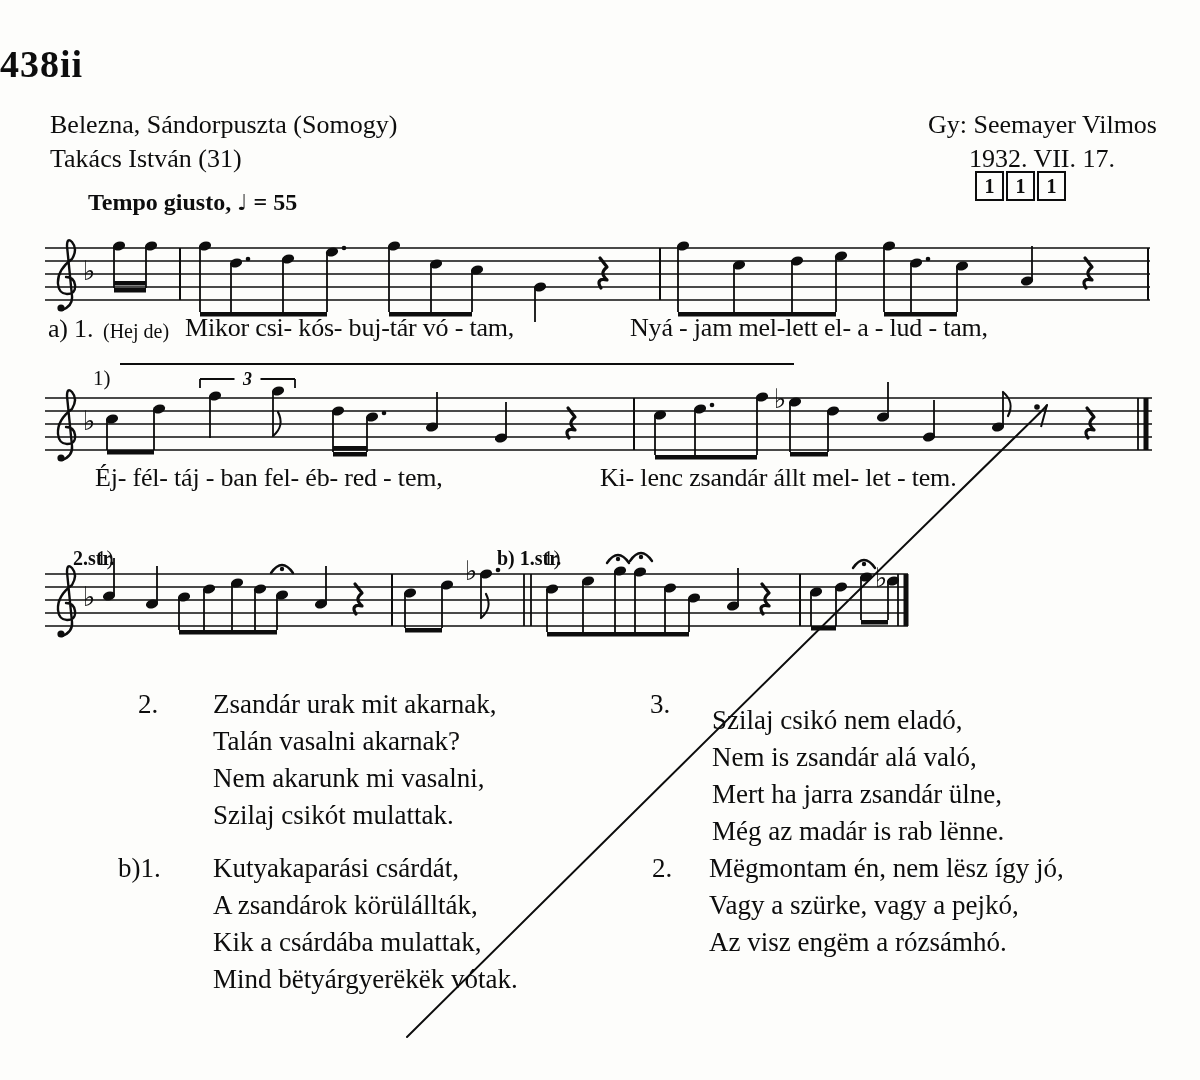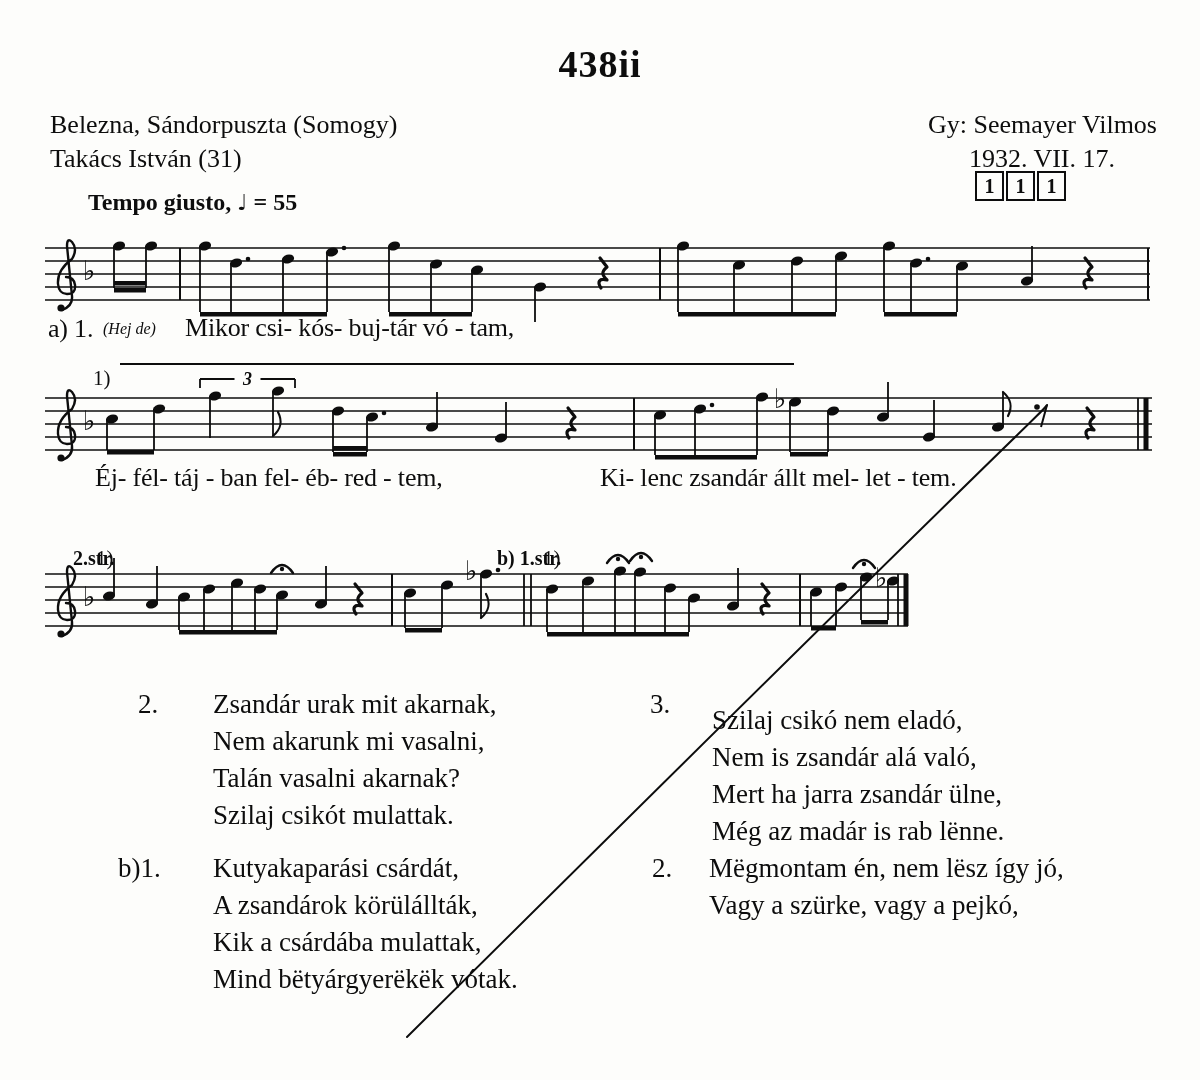--- a/index.html
+++ b/index.html
@@ -1,33 +1,33 @@
 <!DOCTYPE html>
 <html><head>
 <meta charset="utf-8">
 <style>
   html,body{margin:0;padding:0;background:#e8e8e6;}
   #page{position:relative;width:1200px;height:1080px;background:#fdfdfb;color:#0d0d0d;
         font-family:"Liberation Serif", serif;overflow:hidden;}
   .abs{position:absolute;white-space:nowrap;}
-  #title{left:0;right:0;top:42px;text-align:center;font-size:38px;font-weight:bold;letter-spacing:1px;}
+  #title{left:0;right:0;top:42px;font-size:38px;font-weight:bold;letter-spacing:1px;}
   .hdr{font-size:26px;}
   #loc{left:50px;top:110px;}
   #perf{left:50px;top:144px;}
   #coll{right:43px;top:110px;}
   #date{right:85px;top:144px;}
   #boxes{left:975px;top:171px;display:flex;gap:2px;}
   .cbox{width:25px;height:26px;border:2.5px solid #0d0d0d;display:flex;align-items:center;justify-content:center;
         font-size:20px;font-weight:bold;}
   #tempo{left:88px;top:189px;font-size:24px;font-weight:bold;}
   #tempo .nq{font-family:"DejaVu Sans",sans-serif;font-size:22px;}
   .lyr{font-size:26px;letter-spacing:-0.2px;}
   .small-label{font-size:21px;}
   .bold-label{font-size:20px;font-weight:bold;margin-top:30px;}
-  .anac{font-style:italic;font-size:16px;}
+  .anac{font-size:20px;}
   .verse{position:absolute;font-size:27px;line-height:37px;}
   .verse .vnum{position:absolute;left:0;top:0;}
   .vlines{white-space:nowrap;}
   #footer{left:46px;top:1008px;font-size:25px;}
   #footer b{font-weight:bold;}
   svg{position:absolute;left:0;top:0;pointer-events:none;}
 </style>
 </head>
 <body>
 
@@ -377,37 +377,38 @@
 
   <div id="tempo" class="abs">
     <span>Tempo giusto,</span>
     <span class="nq">♩</span>
     <span>= 55</span>
   </div>
 
   <span class="abs lyr" style="left:48px;top:314px;">a) 1.</span>
   <span class="abs anac" style="left:103px;top:320px;">(Hej de)</span>
   <span class="abs lyr" style="left:185px;top:313px;">Mikor csi- kós- buj-tár vó - tam,</span>
+  <span class="abs lyr" style="left:630px;top:313px;">Nyá - jam mel-lett el- a - lud - tam,</span>
 
   <span class="abs small-label" style="left:93px;top:366px;">1)</span>
 
   <span class="abs lyr" style="left:95px;top:463px;">Éj- fél- táj - ban fel- éb- red - tem,</span>
   <span class="abs lyr" style="left:600px;top:463px;">Ki- lenc zsandár állt mel- let - tem.</span>
 
   <span class="abs bold-label" style="left:73px;top:517px;">2.str.</span>
   <span class="abs bold-label" style="left:497px;top:517px;">b) 1.str.</span>
   <span class="abs small-label" style="left:96px;top:546px;">1)</span>
   <span class="abs small-label" style="left:543px;top:546px;">1)</span>
 
   <div class="verse" style="left:138px;top:686px;">
     <span class="vnum">2.</span>
     <div class="vlines" style="margin-left:75px;">
       <div>Zsandár urak mit akarnak,</div>
+      <div>Talán vasalni akarnak?</div>
       <div>Nem akarunk mi vasalni,</div>
-      <div>Talán vasalni akarnak?</div>
       <div>Szilaj csikót mulattak.</div>
     </div>
   </div>
   <div class="verse" style="left:650px;top:686px;">
     <span class="vnum">3.</span>
     <div class="vlines" style="margin-left:62px;margin-top:16px;">
       <div>Szilaj csikó nem eladó,</div>
       <div>Nem is zsandár alá való,</div>
       <div>Mert ha jarra zsandár ülne,</div>
       <div>Még az madár is rab lënne.</div>
@@ -420,17 +421,18 @@
       <div>A zsandárok körülállták,</div>
       <div>Kik a csárdába mulattak,</div>
       <div>Mind bëtyárgyerëkëk vótak.</div>
     </div>
   </div>
   <div class="verse" style="left:652px;top:850px;">
     <span class="vnum">2.</span>
     <div class="vlines" style="margin-left:57px;">
       <div>Mëgmontam én, nem lësz így jó,</div>
       <div>Vagy a szürke, vagy a pejkó,</div>
+      <div>Az visz engëm a rózsámhó.</div>
     </div>
   </div>
 
 
 </div>
 
 </body></html>

